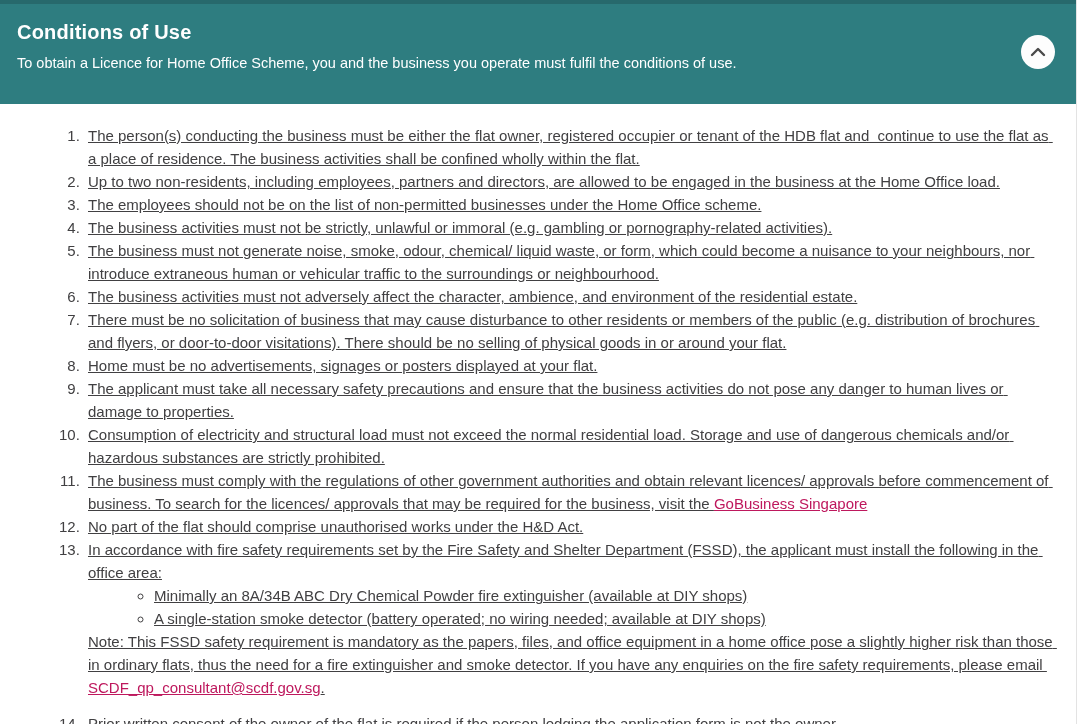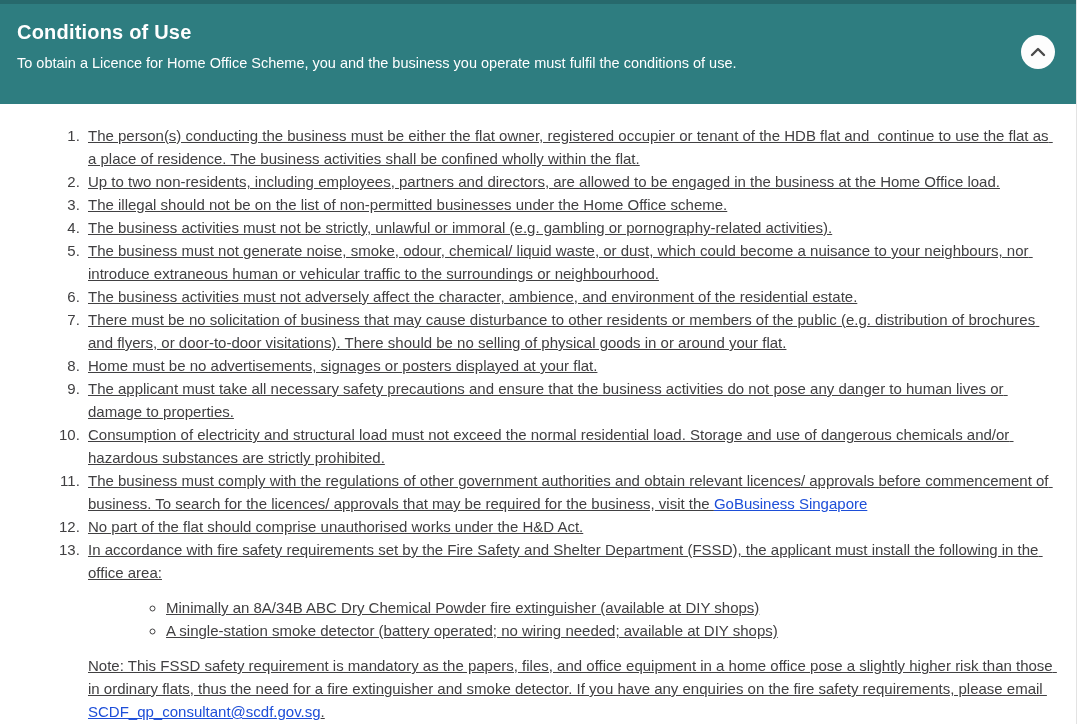--- a/index.html
+++ b/index.html
@@ -53,26 +53,26 @@
     padding: 0 0 0 24px;
   }
   ol.conditions > li {
     padding-left: 4px;
   }
   ol.conditions > li.gap-above {
     margin-top: 13px;
   }
   ul.sub-list {
     list-style: circle;
-    margin: 12px;
+    margin: 0;
     padding: 0 0 0 66px;
   }
   .cond-text { white-space: pre-wrap; text-decoration: underline; }
   a.inline-link {
-    color: #1d4ed8;
+    color: #be185d;
     text-decoration: underline;
   }
   .right-strip {
     position: absolute;
     top: 0; right: 0;
     width: 4px; height: 100%;
     background: #ffffff;
     border-left: 1px solid #e3e3e3;
     z-index: 5;
   }
@@ -89,23 +89,23 @@
         <polyline points="2,8 8,2 14,8" fill="none" stroke="#4a4a4a" stroke-width="2.4" stroke-linecap="round" stroke-linejoin="round"></polyline>
       </svg>
     </span>
   </button>
 </header>
 
 <main>
   <ol class="conditions">
       <li><span class="cond-text">The person(s) conducting the business must be either the flat owner, registered occupier or tenant of the HDB flat and &nbsp;continue to use the flat as a place of residence. The business activities shall be confined wholly within the flat.</span></li>
       <li><span class="cond-text">Up to two non-residents, including employees, partners and directors, are allowed to be engaged in the business at the Home Office load.</span></li>
-      <li><span class="cond-text">The illegal should not be on the list of non-permitted businesses under the Home Office scheme.</span></li>
+      <li><span class="cond-text">The employees should not be on the list of non-permitted businesses under the Home Office scheme.</span></li>
       <li><span class="cond-text">The business activities must not be strictly, unlawful or immoral (e.g. gambling or pornography-related activities).</span></li>
-      <li><span class="cond-text">The business must not generate noise, smoke, odour, chemical/ liquid waste, or dust, which could become a nuisance to your neighbours, nor introduce extraneous human or vehicular traffic to the surroundings or neighbourhood.</span></li>
+      <li><span class="cond-text">The business must not generate noise, smoke, odour, chemical/ liquid waste, or form, which could become a nuisance to your neighbours, nor introduce extraneous human or vehicular traffic to the surroundings or neighbourhood.</span></li>
       <li><span class="cond-text">The business activities must not adversely affect the character, ambience, and environment of the residential estate.</span></li>
       <li><span class="cond-text">There must be no solicitation of business that may cause disturbance to other residents or members of the public (e.g. distribution of brochures and flyers, or door-to-door visitations). There should be no selling of physical goods in or around your flat.</span></li>
       <li><span class="cond-text">Home must be no advertisements, signages or posters displayed at your flat.</span></li>
       <li><span class="cond-text">The applicant must take all necessary safety precautions and ensure that the business activities do not pose any danger to human lives or damage to properties.</span></li>
       <li><span class="cond-text">Consumption of electricity and structural load must not exceed the normal residential load. Storage and use of dangerous chemicals and/or hazardous substances are strictly prohibited.</span></li>
       <li><span class="cond-text">The business must comply with the regulations of other government authorities and obtain relevant licences/ approvals before commencement of business. To search for the licences/ approvals that may be required for the business, visit the </span><a class="inline-link" href="#">GoBusiness Singapore</a></li>
       <li><span class="cond-text">No part of the flat should comprise unauthorised works under the H&amp;D Act.</span></li>
       <li><span class="cond-text">In accordance with fire safety requirements set by the Fire Safety and Shelter Department (FSSD), the applicant must install the following in the office area:</span><ul class="sub-list">
           <li><span class="cond-text">Minimally an 8A/34B ABC Dry Chemical Powder fire extinguisher (available at DIY shops)</span></li>
           <li><span class="cond-text">A single-station smoke detector (battery operated; no wiring needed; available at DIY shops)</span></li>

